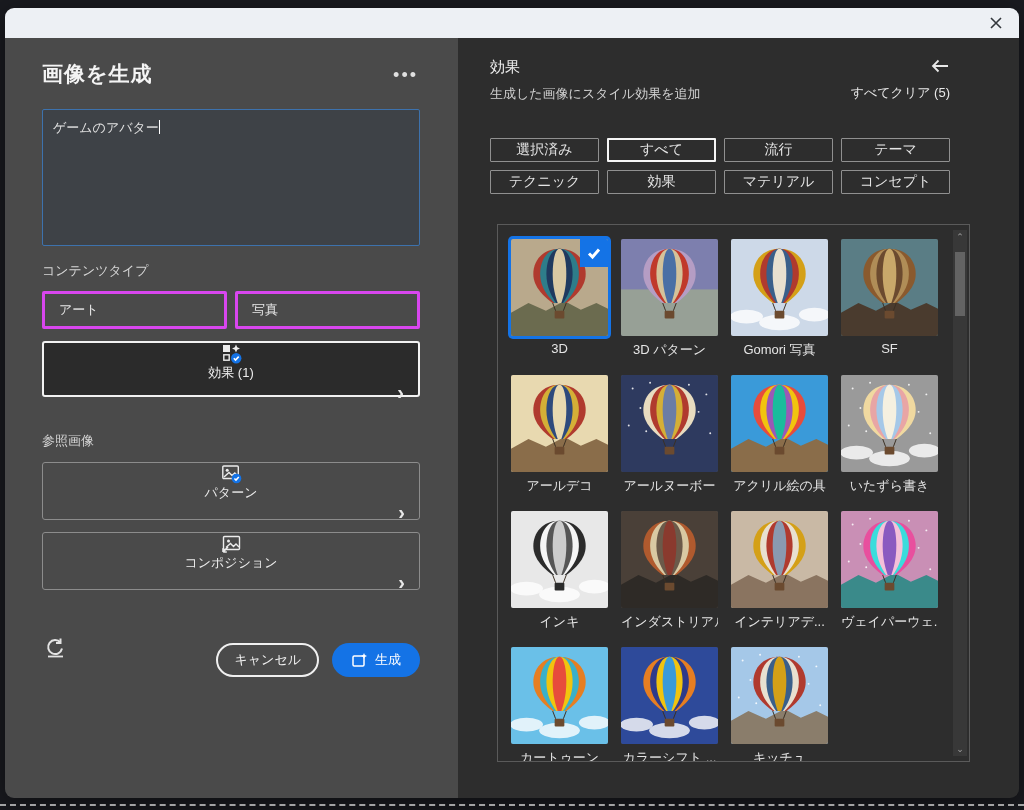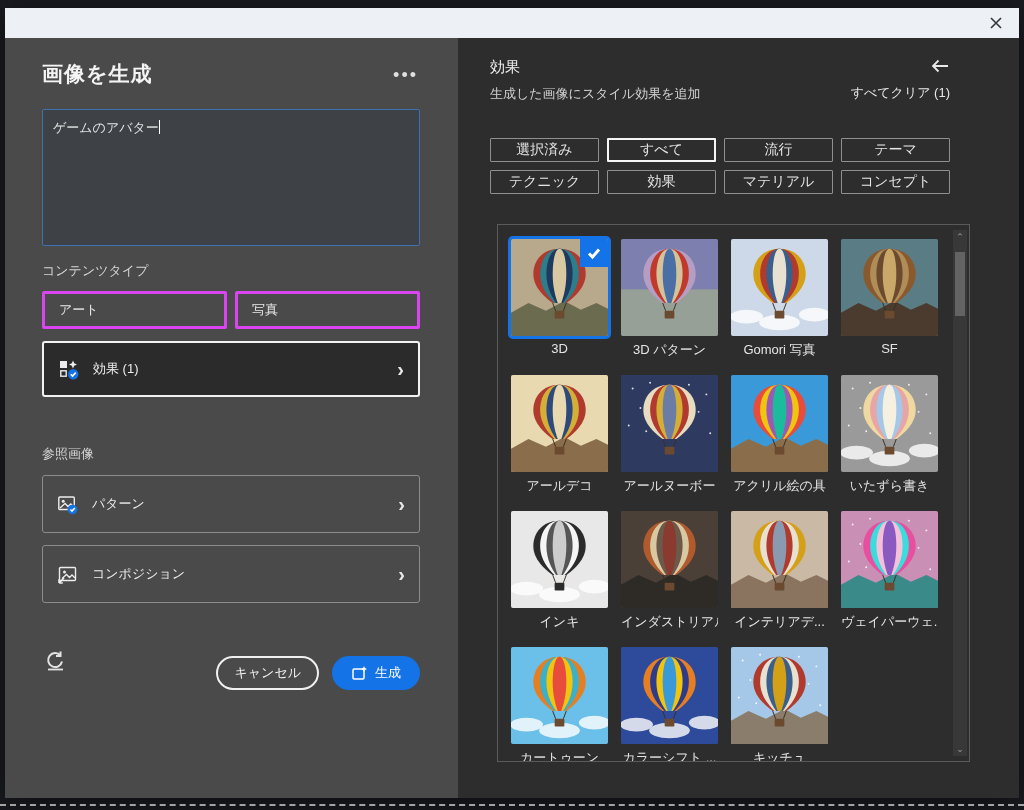--- a/index.html
+++ b/index.html
@@ -5,21 +5,21 @@
   * { margin:0; padding:0; box-sizing:border-box; }
   html,body { width:1024px; height:810px; overflow:hidden; }
   body {
     font-family:"Liberation Sans","DejaVu Sans",sans-serif;
     background:#1a1b20; position:relative; color:#e8e8e8;
   }
   .ants { position:absolute; left:0; right:0; bottom:4px; border-top:2px dashed #c7c7c7; opacity:.8; }
 
   .dialog {
     position:absolute; left:5px; top:8px; width:1014px; height:790px;
-    border-radius:0; overflow:hidden; display:flex; flex-direction:column;
+    border-radius:9px; overflow:hidden; display:flex; flex-direction:column;
     box-shadow:0 6px 30px rgba(0,0,0,.5);
   }
   .titlebar {
     height:30px; background:#edf0f4; flex:0 0 auto;
     display:flex; align-items:center; justify-content:flex-end; padding-right:12px;
   }
   .close-btn { width:22px; height:22px; border:none; background:transparent; cursor:pointer;
     display:flex; align-items:center; justify-content:center; }
   .close-btn svg { stroke:#33373c; stroke-width:1.6; }
 
@@ -41,23 +41,23 @@
   .section-label { margin-top:16px; font-size:13px; color:#d6d6d6; }
 
   .type-row { margin-top:11px; display:flex; gap:8px; }
   .type-btn {
     flex:1; height:38px; background:transparent; border:3px solid #d946ef; border-radius:2px;
     color:#e8e8e8; font-size:13px; text-align:left; padding-left:14px; cursor:pointer;
     font-family:inherit;
   }
 
   .big-btn {
-    width:100%; display:flex; align-items:center; gap:14px;
+    width:100%; display:flex; align-items:center; 
     background:transparent; border:1px solid #8c8c8c; border-radius:3px;
-    color:#ececec; font-size:13px; padding:0 14px; cursor:pointer; font-family:inherit;
+    color:#ececec; font-size:13px; padding:0 14px; cursor:pointer; font-family:inherit;flex-direction:column;
   }
   .effects-btn { margin-top:12px; height:56px; background:#2b2b2b; border:2px solid #f2f2f2; }
   .ref-btn { margin-top:12px; height:58px; }
   .big-btn .chev { margin-left:auto; color:#e8e8e8; font-size:20px; font-weight:bold; line-height:1; }
   .big-btn svg.lead { flex:0 0 auto; }
 
   .left-footer { margin-top:30px; display:flex; align-items:center; }
   .reset-btn { background:transparent; border:none; cursor:pointer; padding:2px; }
   .reset-btn svg { stroke:#e3e3e3; }
   .footer-spacer { flex:1; }
@@ -137,21 +137,21 @@
           <rect x="2" y="2" width="7" height="7" fill="#ececec"></rect>
           <rect x="2.8" y="11.8" width="5.4" height="5.4" fill="none" stroke="#ececec" stroke-width="1.4"></rect>
           <path d="M15 1.5 L16.2 4.3 L19 5.5 L16.2 6.7 L15 9.5 L13.8 6.7 L11 5.5 L13.8 4.3 Z" fill="#ececec"></path>
           <circle cx="15.2" cy="15.2" r="5.2" fill="#1473e6"></circle>
           <path d="M12.8 15.3 L14.5 17 L17.7 13.6" fill="none" stroke="#ffffff" stroke-width="1.6"></path>
         </svg>
         <span>効果 (1)</span>
         <span class="chev">›</span>
       </button>
 
-      <div class="section-label" style="margin-top:48px;">参照画像</div>
+      <div class="section-label" style="margin-top:35px;">参照画像</div>
 
       <button class="big-btn ref-btn">
         <svg class="lead" width="21" height="21" viewBox="0 0 21 21">
           <rect x="1.8" y="3" width="15.5" height="12.5" rx="1" fill="none" stroke="#ececec" stroke-width="1.4"></rect>
           <circle cx="6.2" cy="7.3" r="1.5" fill="#ececec"></circle>
           <path d="M3 14 L8 9.5 L11 12.5 L13.8 10 L16.8 13" fill="none" stroke="#ececec" stroke-width="1.4"></path>
           <circle cx="15.5" cy="15.5" r="4.8" fill="#1473e6"></circle>
           <path d="M13.4 15.5 L15 17.1 L17.8 14" fill="none" stroke="#ffffff" stroke-width="1.5"></path>
         </svg>
         <span>パターン</span>
@@ -194,21 +194,21 @@
         <div>
           <div class="rp-title">効果</div>
           <div class="rp-sub">生成した画像にスタイル効果を追加</div>
         </div>
         <div class="rh-right">
           <button class="back-btn" aria-label="back">
             <svg width="20" height="16" viewBox="0 0 20 16" fill="none" stroke-width="1.8">
               <path d="M18 8 L3 8 M8.5 2.5 L3 8 L8.5 13.5"></path>
             </svg>
           </button>
-          <button class="clear-all">すべてクリア (1)</button>
+          <button class="clear-all">すべてクリア (5)</button>
         </div>
       </div>
 
       <div class="filter-grid">
           <button class="chip">選択済み</button>
           <button class="chip selected">すべて</button>
           <button class="chip">流行</button>
           <button class="chip">テーマ</button>
           <button class="chip">テクニック</button>
           <button class="chip">効果</button>

